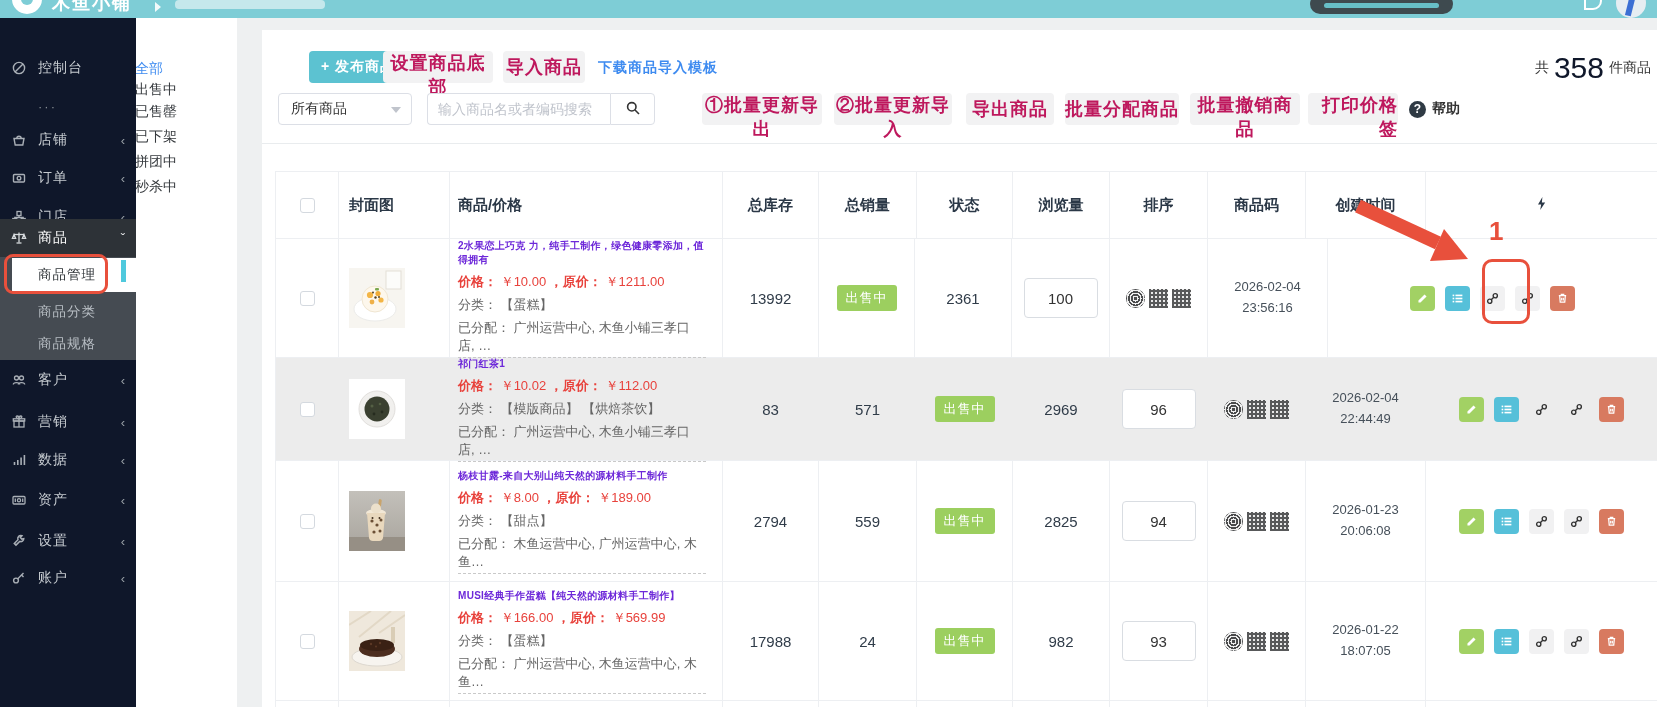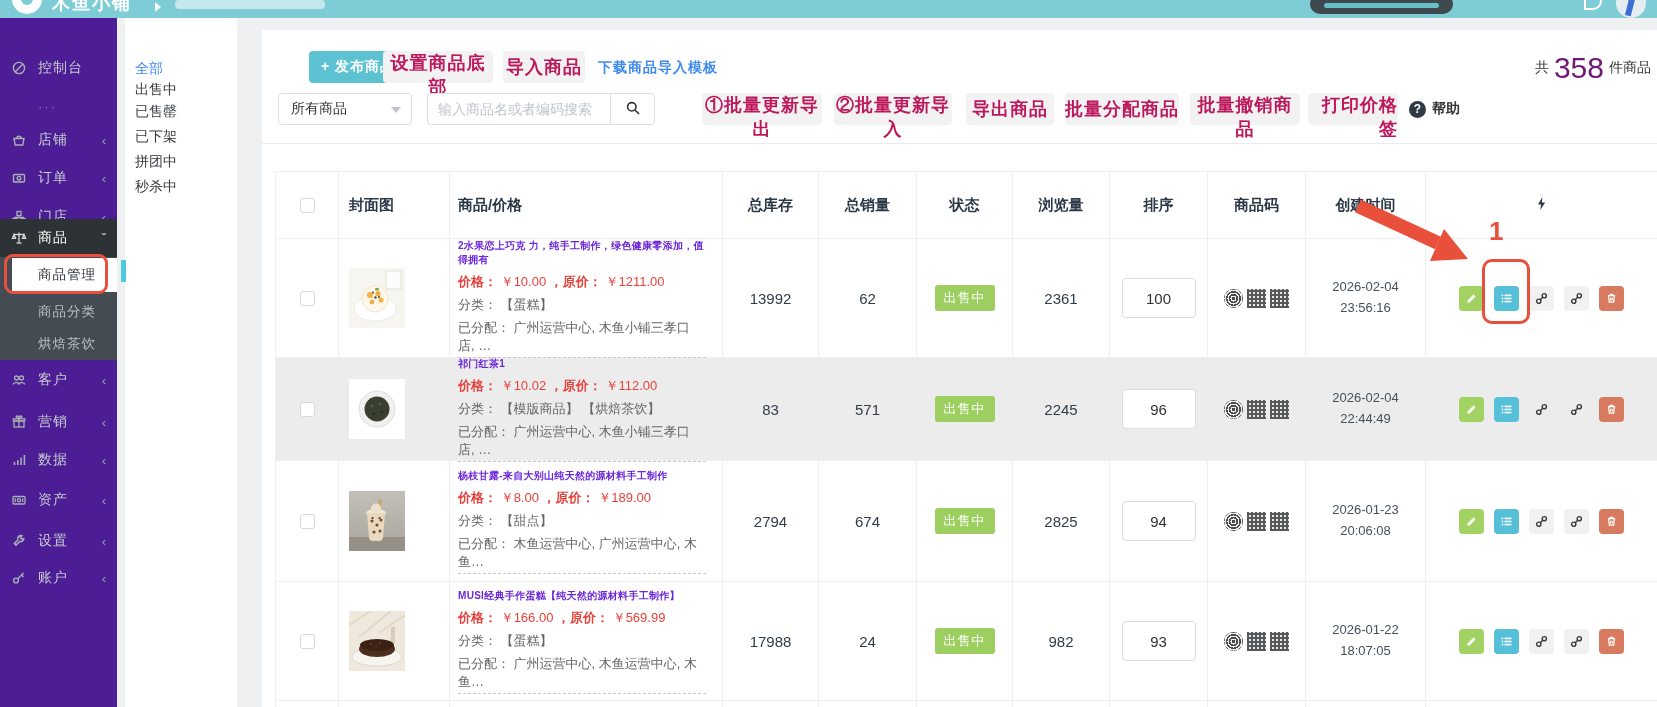--- a/index.html
+++ b/index.html
@@ -13,21 +13,21 @@
   .brand { position:absolute; left:52px; top:-9px; color:#fff; font-size:18px; font-weight:bold; letter-spacing:2px; }
   .tb-caret { position:absolute; left:155px; top:2px; width:0; height:0; border-left:6px solid #fff; border-top:5px solid transparent; border-bottom:5px solid transparent; opacity:.9; }
   .tb-text { position:absolute; left:175px; top:0px; height:9px; width:150px; background:rgba(255,255,255,.55); border-radius:4px; }
   .tb-pill { position:absolute; left:1310px; top:-6px; width:143px; height:20px; border-radius:10px; background:#3e4a4f; }
   .tb-pill::after{ content:""; position:absolute; left:14px; top:9px; right:14px; height:5px; border-radius:3px; background:#6ed3dc; opacity:.85; }
   .tb-bell { position:absolute; left:1584px; top:-8px; width:18px; height:18px; border:2px solid #fff; border-radius:50% 50% 50% 0; }
   .tb-avatar { position:absolute; left:1616px; top:-12px; width:30px; height:30px; border-radius:50%; background:#e6edf2; overflow:hidden; }
   .tb-avatar::after{ content:""; position:absolute; left:12px; top:2px; width:6px; height:26px; background:#3b6fd4; transform:rotate(14deg); }
 
   
-  .sidebar { position:absolute; left:0; top:18px; width:117px; bottom:0; background:#4c1d95; z-index:4; }
+  .sidebar { position:absolute; left:0; top:18px; width:136px; bottom:0; background:#0f172a; z-index:4; }
   .sb-item { position:absolute; left:0; right:0; height:34px; display:flex; align-items:center; }
   .sb-item .ic { position:absolute; left:11px; width:16px; height:16px; display:flex; }
   .sb-item .lb { position:absolute; left:38px; font-size:14px; color:#c6cbd0; letter-spacing:1px; }
   .sb-item .chev { position:absolute; right:11px; font-size:13px; color:#99a0a7; }
   .sb-dots { position:absolute; left:38px; color:#878e95; font-size:13px; letter-spacing:2px; }
   .sb-goods-bg { position:absolute; left:0; right:0; top:201px; height:38px; background:#2d3237; }
   .sb-sub-bg { position:absolute; left:0; right:0; top:239px; height:103px; background:#454b52; }
   .sb-sub { position:absolute; left:38px; font-size:13.5px; color:#b9bfc5; letter-spacing:1px; }
   .sb-sub-active { position:absolute; left:12px; right:0; top:240px; height:34px; background:#fff; display:flex; align-items:center;text-align:right; }
   .sb-sub-active .lb { margin-left:26px; font-size:13.5px; color:#2f3438; letter-spacing:1px; }
@@ -39,21 +39,21 @@
   .f-item.active { color:#3e8bf0; }
 
   
   .card { position:absolute; left:262px; top:30px; right:0; bottom:0; background:#fff; z-index:2; }
 
   .btn-teal { position:absolute; height:32px; background:#5cc2d1; color:#fff; border:none; border-radius:4px; font-size:14px; font-weight:700; font-family:inherit; letter-spacing:1px; cursor:pointer;margin-left:32px; }
   .btn-gray { position:absolute; height:32px; background:#f2f2f3; color:#be185d; border:none; border-radius:4px; font-size:18px; font-weight:600; font-family:Liberation Mono, monospace; letter-spacing:1px; cursor:pointer; }
   .link-blue { position:absolute; color:#3e8bf0; font-size:14px; font-weight:600; letter-spacing:1px; text-decoration:none; cursor:pointer; }
 
   .count-wrap { position:absolute; right:6px; top:18px; height:40px; display:flex; align-items:center; font-size:14px; color:#333; }
-  .count-num { color:#701a75; font-size:30px; margin:8px 5px; }
+  .count-num { color:#0f172a; font-size:30px; margin:8px 5px; }
 
   .sel { position:absolute; left:16px; top:63px; width:134px; height:32px; border:1px solid #dcdfe6; border-radius:4px; background:#fff; display:flex; align-items:center; padding-left:12px; font-size:14px; color:#333; cursor:pointer; }
   .sel .caret { position:absolute; right:10px; top:13px; width:0; height:0; border-top:6px solid #c0c4cc; border-left:5px solid transparent; border-right:5px solid transparent; }
   .srch { position:absolute; left:165px; top:63px; width:183px; height:32px; border:1px solid #dcdfe6; border-right:none; border-radius:4px 0 0 4px; padding:0 10px; font-size:14px; color:#333; font-family:inherit; outline:none; }
   .srch::placeholder { color:#c0c4cc; }
   .srch-btn { position:absolute; left:348px; top:63px; width:45px; height:32px; border:1px solid #dcdfe6; border-radius:0 4px 4px 0; background:#fff; display:flex; align-items:center; justify-content:center; cursor:pointer; }
   .row2-btn { top:63px; }
   .help { position:absolute; left:1147px; top:63px; height:32px; display:flex; align-items:center; gap:6px; font-size:14px; font-weight:600; color:#333; cursor:pointer; }
   .help .q { width:17px; height:17px; border-radius:50%; background:#2f3a44; color:#fff; font-size:12px; display:flex; align-items:center; justify-content:center; font-weight:bold; }
 
@@ -168,21 +168,21 @@
         </span>
       <span class="lb" style="color:#fff">商品</span>
       <span class="chev" style="color:#e8eaec">ˇ</span>
     </div>
     <div class="sb-sub-bg"></div>
     <div class="sb-sub-active">
       <span class="lb">商品管理</span>
     </div>
     <div class="sb-tick"></div>
     <div class="sb-sub" style="top:285px">商品分类</div>
-    <div class="sb-sub" style="top:317px">烘焙茶饮</div>
+    <div class="sb-sub" style="top:317px">商品规格</div>
     <div class="sb-item" style="top:345px">
       <span class="ic">
           <svg viewBox="0 0 16 16" width="16" height="16" fill="none" stroke="#a9afb6" stroke-width="1.3">
             <circle cx="5.5" cy="6" r="2"></circle>
             <circle cx="10.5" cy="6" r="2"></circle>
             <path d="M2.3 12.5c0-2.6 6.4-2.6 6.4 0M7.3 12.5c0-2.6 6.4-2.6 6.4 0"></path>
           </svg>
         </span>
       <span class="lb">客户</span>
       <span class="chev">‹</span>
@@ -336,23 +336,20 @@
             <div class="prod">
           <div class="p-title">2水果恋上巧克 力，纯手工制作，绿色健康零添加，值得拥有</div>
           <div class="p-price"><b>价格：</b> <span>￥10.00</span> <b>，原价：</b> <span>￥1211.00</span></div>
           <div class="p-cat">分类： 【蛋糕】</div>
           <div class="p-asg">已分配： 广州运营中心, 木鱼小铺三孝口店, …</div>
         </div>
           </div>
         <div class="cell c3">
             <span class="num">13992</span>
           </div>
-        <div class="cell c4">
-            <span class="num">62</span>
-          </div>
         <div class="cell c5">
             <span class="badge">出售中</span>
           </div>
         <div class="cell c6">
             <span class="num">2361</span>
           </div>
         <div class="cell c7">
             <input class="sortin" value="100" style="">
           </div>
         <div class="cell c8">
@@ -436,21 +433,21 @@
         <div class="cell c3">
             <span class="num">83</span>
           </div>
         <div class="cell c4">
             <span class="num">571</span>
           </div>
         <div class="cell c5">
             <span class="badge">出售中</span>
           </div>
         <div class="cell c6">
-            <span class="num">2245</span>
+            <span class="num">2969</span>
           </div>
         <div class="cell c7">
             <input class="sortin" value="96" style="">
           </div>
         <div class="cell c8">
             <div class="qrs">
               <span class="qr round"></span>
               <span class="qr"></span>
               <span class="qr"></span>
             </div>
@@ -535,21 +532,21 @@
           <div class="p-title">杨枝甘露-来自大别山纯天然的源材料手工制作</div>
           <div class="p-price"><b>价格：</b> <span>￥8.00</span> <b>，原价：</b> <span>￥189.00</span></div>
           <div class="p-cat">分类： 【甜点】</div>
           <div class="p-asg">已分配： 木鱼运营中心, 广州运营中心, 木鱼…</div>
         </div>
           </div>
         <div class="cell c3">
             <span class="num">2794</span>
           </div>
         <div class="cell c4">
-            <span class="num">674</span>
+            <span class="num">559</span>
           </div>
         <div class="cell c5">
             <span class="badge">出售中</span>
           </div>
         <div class="cell c6">
             <span class="num">2825</span>
           </div>
         <div class="cell c7">
             <input class="sortin" value="94" style="">
           </div>

